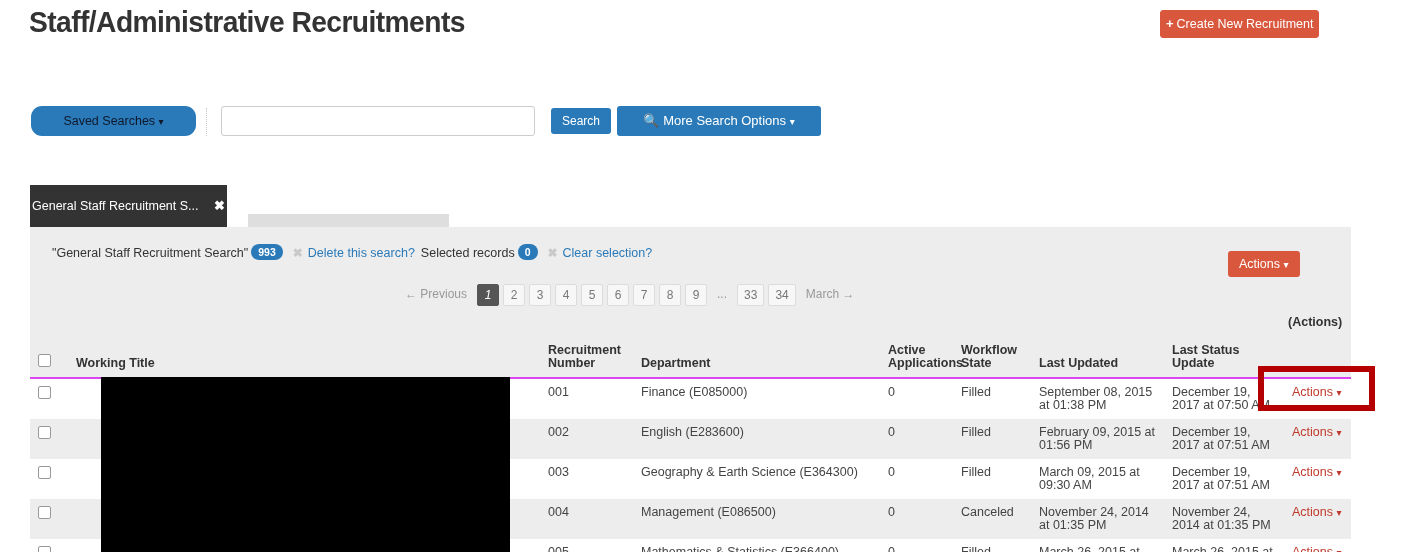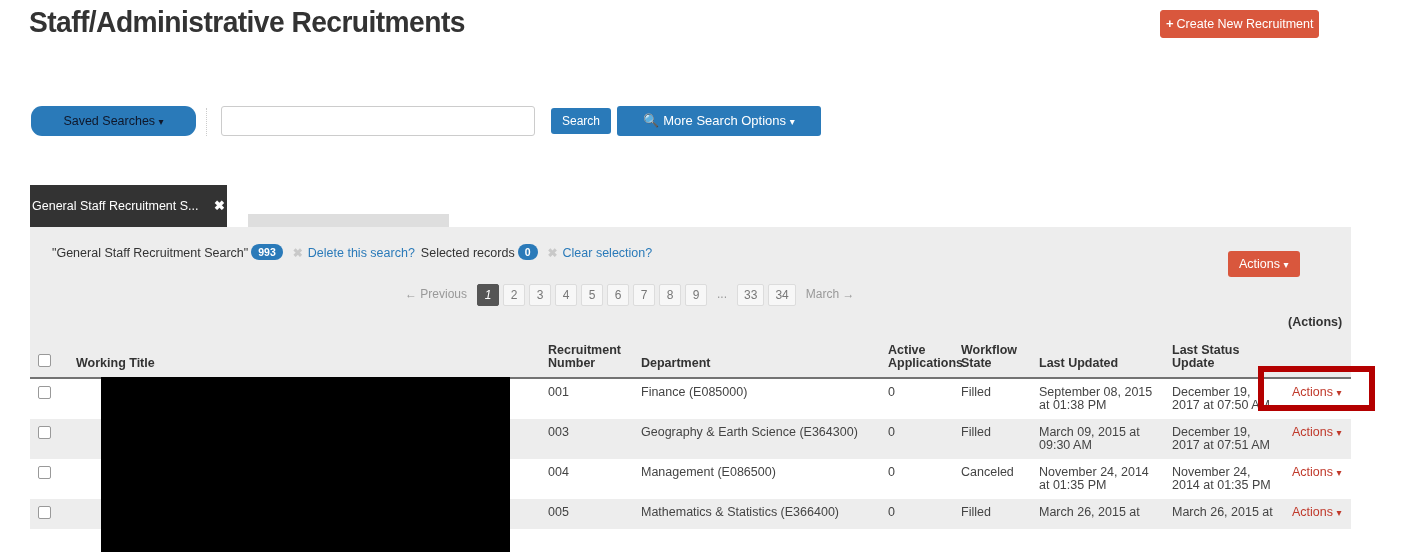--- a/index.html
+++ b/index.html
@@ -135,21 +135,21 @@
   .actions-col-head {
     position: absolute; left: 1288px; top: 315px;
     font-size: 12.5px; font-weight: bold; color: #333333;
   }
 
   
   .table-wrap { position: absolute; left: 30px; top: 338px; width: 1321px; height: 214px; overflow: hidden; }
   table.grid { border-collapse: collapse; width: 1321px; table-layout: fixed; font-size: 12.5px; }
   table.grid thead th {
     background: #ededed;
-    border-bottom: 2px solid #737373;
+    border-bottom: 2px solid #d946ef;
     text-align: left;
     vertical-align: bottom;
     font-weight: bold;
     color: #333333;
     padding: 6px 8px 7px 8px;
     font-size: 12.5px;
     line-height: 13px;
   }
   table.grid tbody td {
     padding: 7px 8px;
@@ -283,20 +283,33 @@
           <td class="c-state">Filled</td>
           <td class="c-upd">September 08, 2015 at 01:38 PM</td>
           <td class="c-stat">December 19, 2017 at 07:50 AM</td>
           <td class="c-act">
             <span class="row-actions"><span>Actions</span> <span class="caret">▾</span></span>
           </td>
         </tr>
         <tr>
           <td class="c-check"><span class="cb"></span></td>
           <td class="c-title"></td>
+          <td class="c-num">002</td>
+          <td class="c-dept">English (E283600)</td>
+          <td class="c-apps">0</td>
+          <td class="c-state">Filled</td>
+          <td class="c-upd">February 09, 2015 at 01:56 PM</td>
+          <td class="c-stat">December 19, 2017 at 07:51 AM</td>
+          <td class="c-act">
+            <span class="row-actions"><span>Actions</span> <span class="caret">▾</span></span>
+          </td>
+        </tr>
+        <tr>
+          <td class="c-check"><span class="cb"></span></td>
+          <td class="c-title"></td>
           <td class="c-num">003</td>
           <td class="c-dept">Geography &amp; Earth Science (E364300)</td>
           <td class="c-apps">0</td>
           <td class="c-state">Filled</td>
           <td class="c-upd">March 09, 2015 at 09:30 AM</td>
           <td class="c-stat">December 19, 2017 at 07:51 AM</td>
           <td class="c-act">
             <span class="row-actions"><span>Actions</span> <span class="caret">▾</span></span>
           </td>
         </tr>

